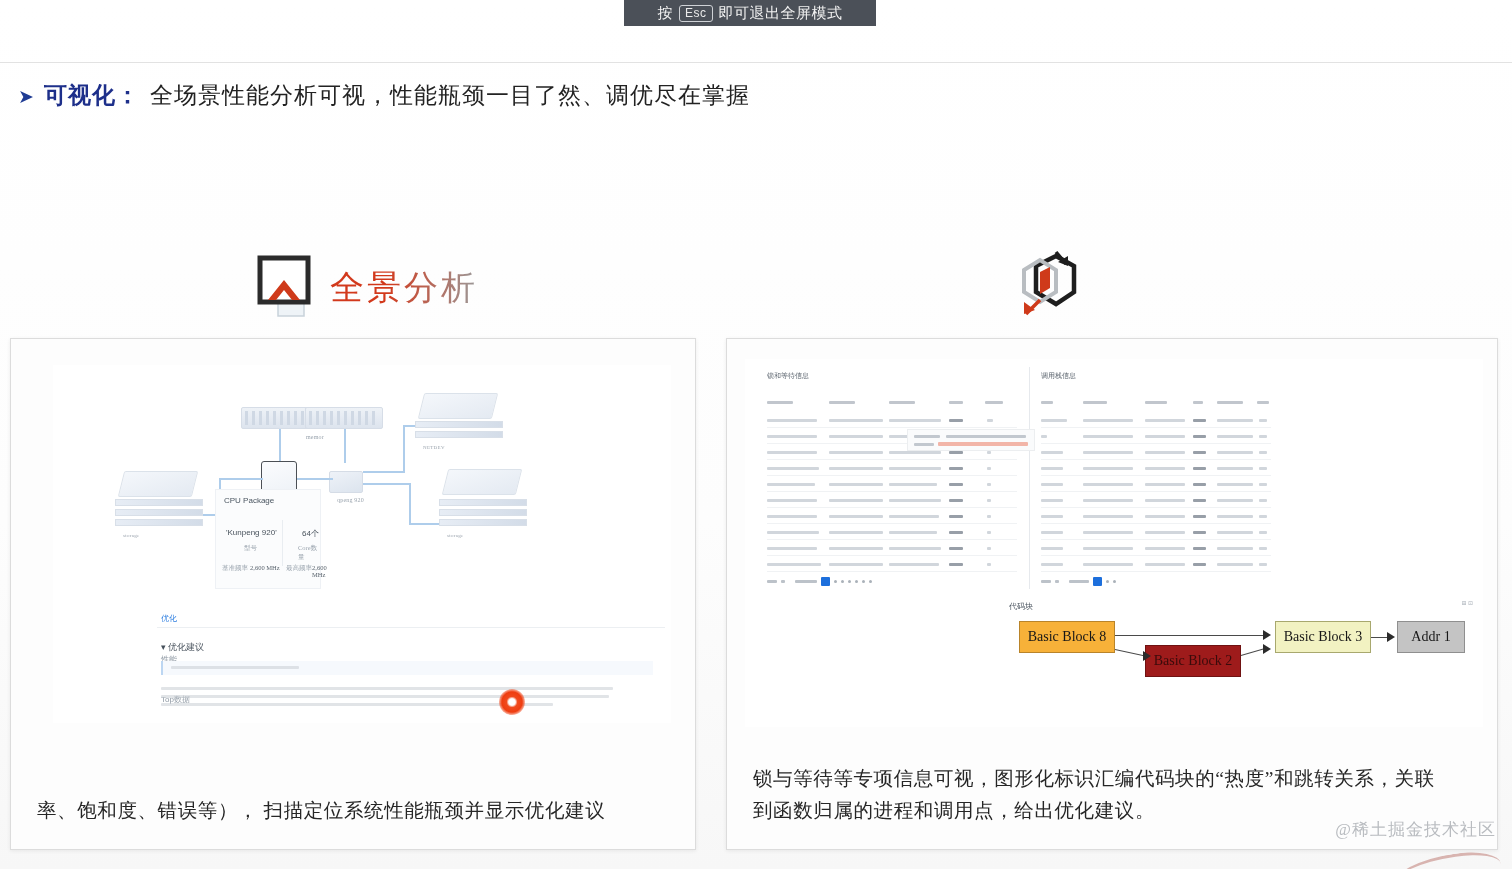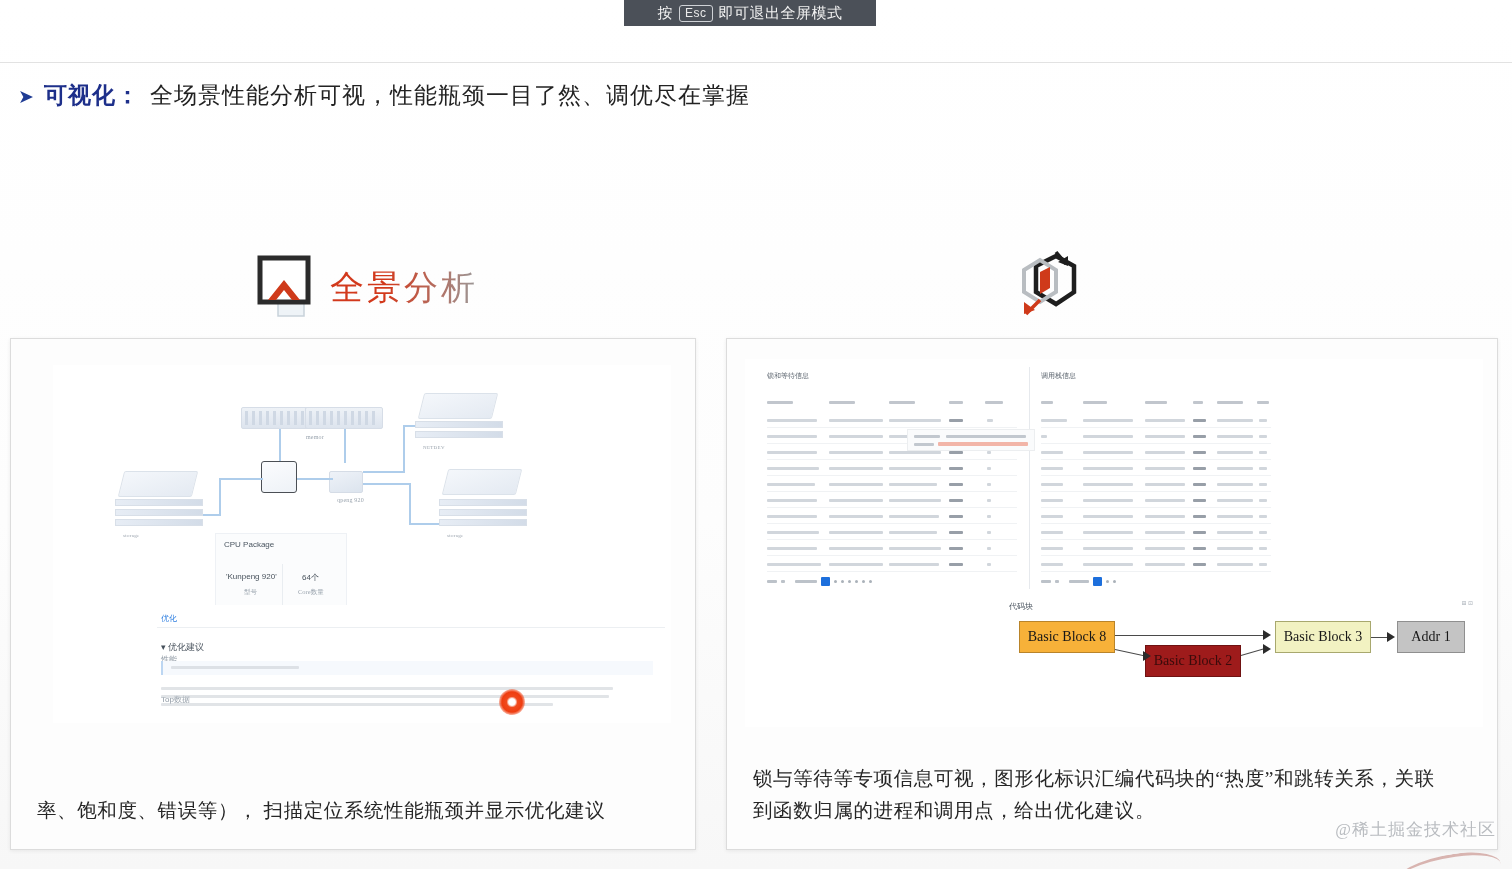--- a/index.html
+++ b/index.html
@@ -290,21 +290,21 @@
         </div>
 
         <div class="srv" style="left:386px; top:102px; width:96px; height:76px;">
           <div class="lid" style="top:2px;"></div>
           <div class="bar" style="top:32px;"></div>
           <div class="bar" style="top:42px;"></div>
           <div class="bar" style="top:52px;"></div>
           <div class="cap" style="top:66px;">storage</div>
         </div>
 
-        <div class="infocard" style="left:162px; top:124px; width:132px; height:100px;margin-top:44px;">
+        <div class="infocard" style="left:162px; top:124px; width:106px; height:100px;">
           <div class="ic-title">CPU Package</div>
           <div class="ic-div" style="left:66px; top:30px; height:46px;"></div>
           <div class="ic-v" style="left:10px; top:38px;">'Kunpeng 920'</div>
           <div class="ic-k" style="left:28px; top:54px;">型号</div>
           <div class="ic-v" style="left:86px; top:38px;">64个</div>
           <div class="ic-k" style="left:82px; top:54px;">Core数量</div>
           <div class="ic-k" style="left:6px; top:74px;">基准频率</div>
           <div class="ic-k" style="left:34px; top:74px; color:#5a646e;">2,600 MHz</div>
           <div class="ic-k" style="left:70px; top:74px;">最高频率</div>
           <div class="ic-k" style="left:96px; top:74px; color:#5a646e;">2,600 MHz</div>

